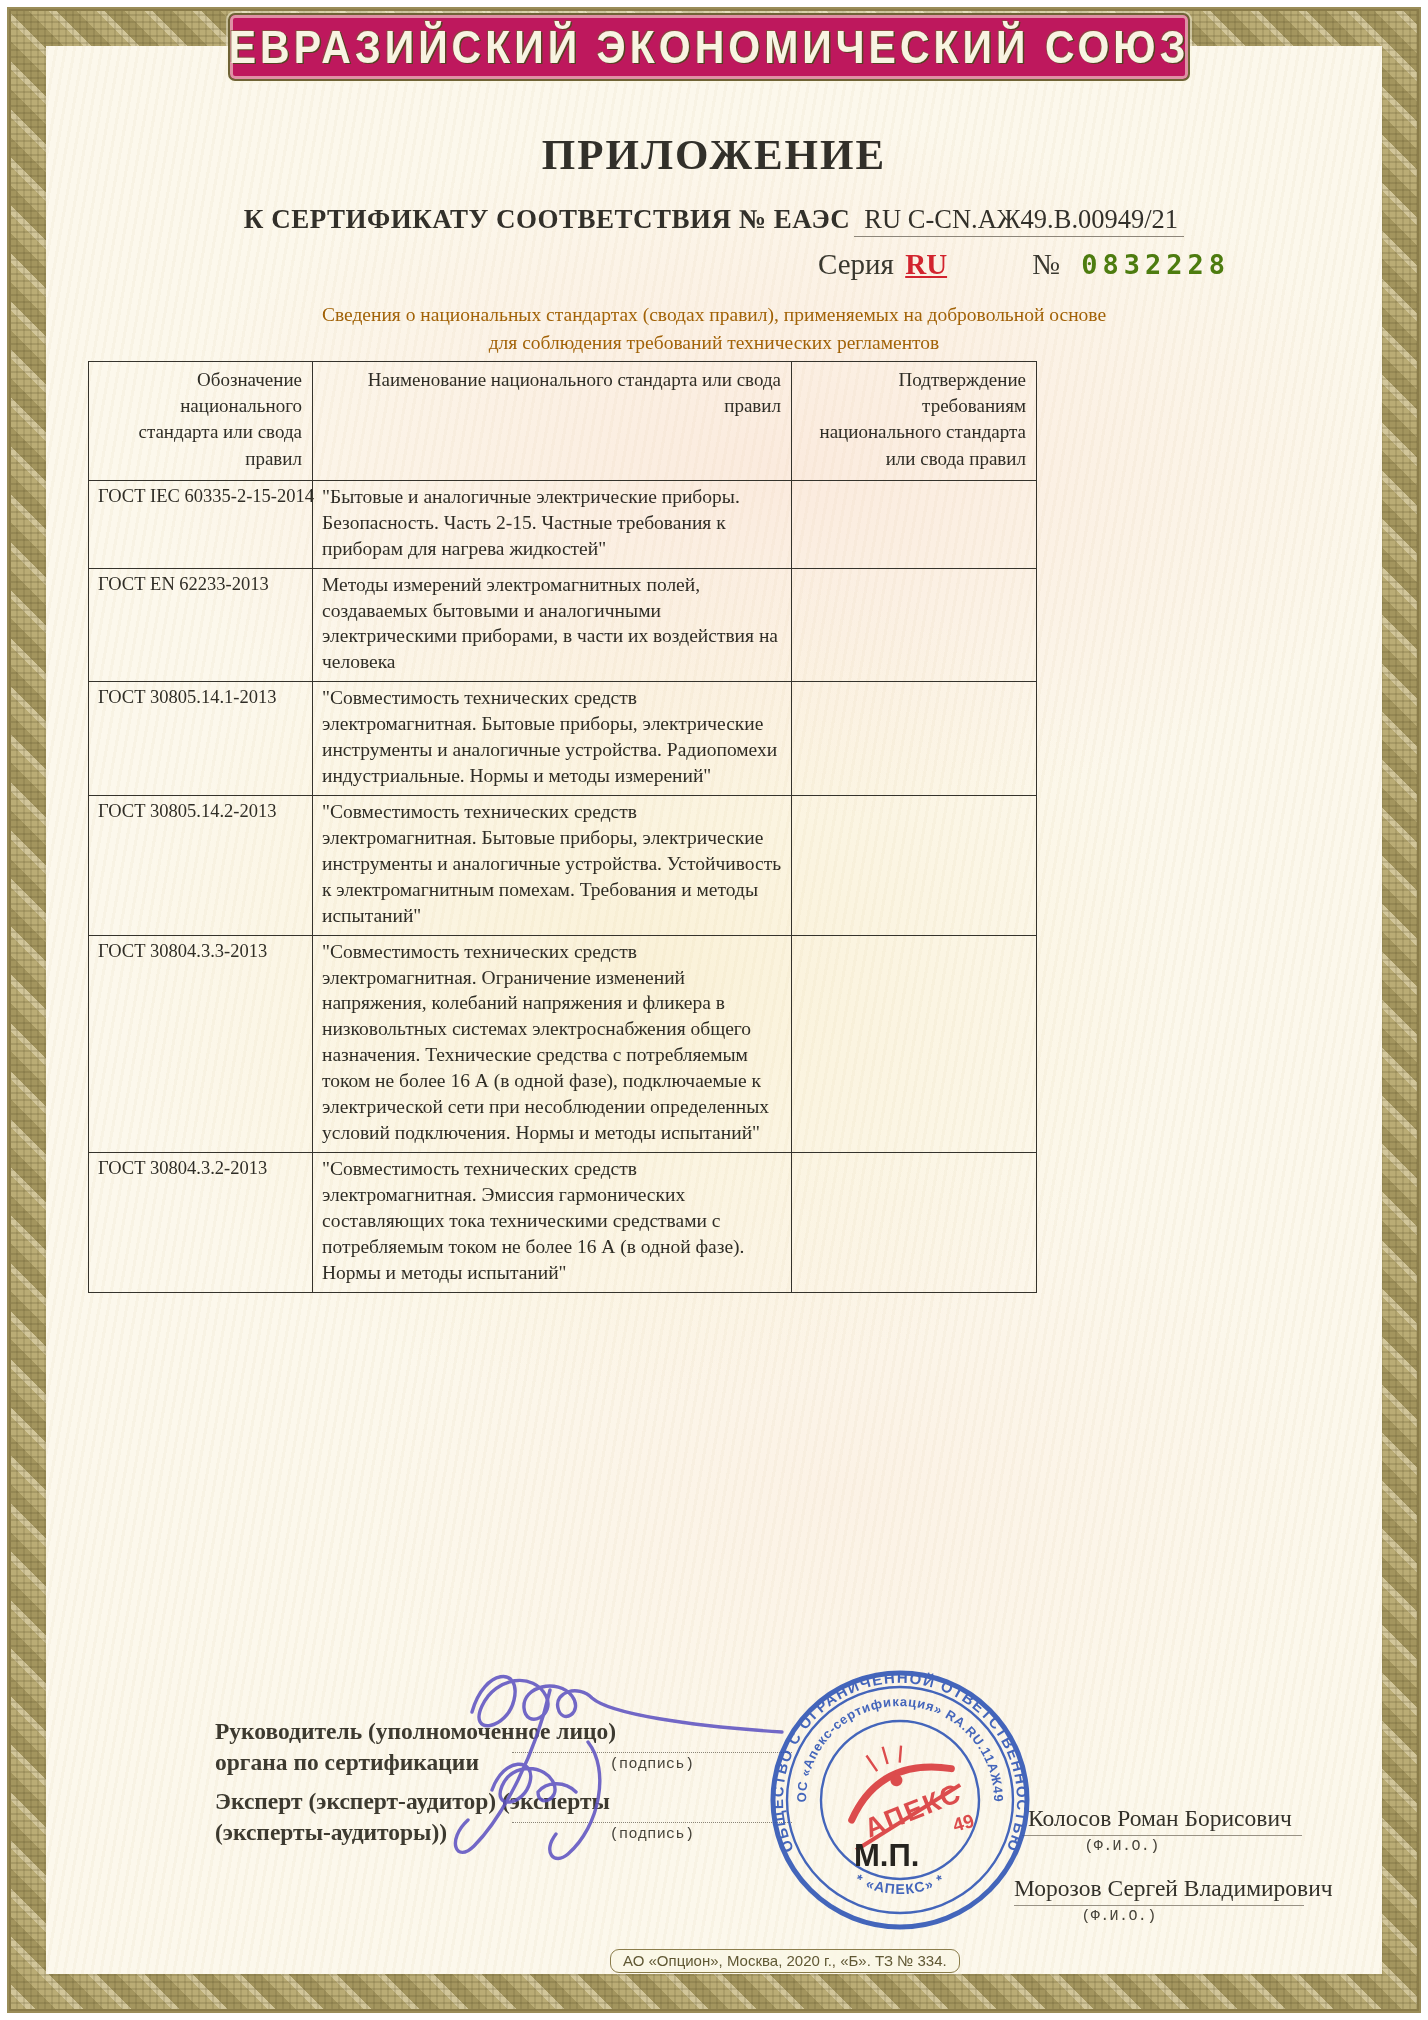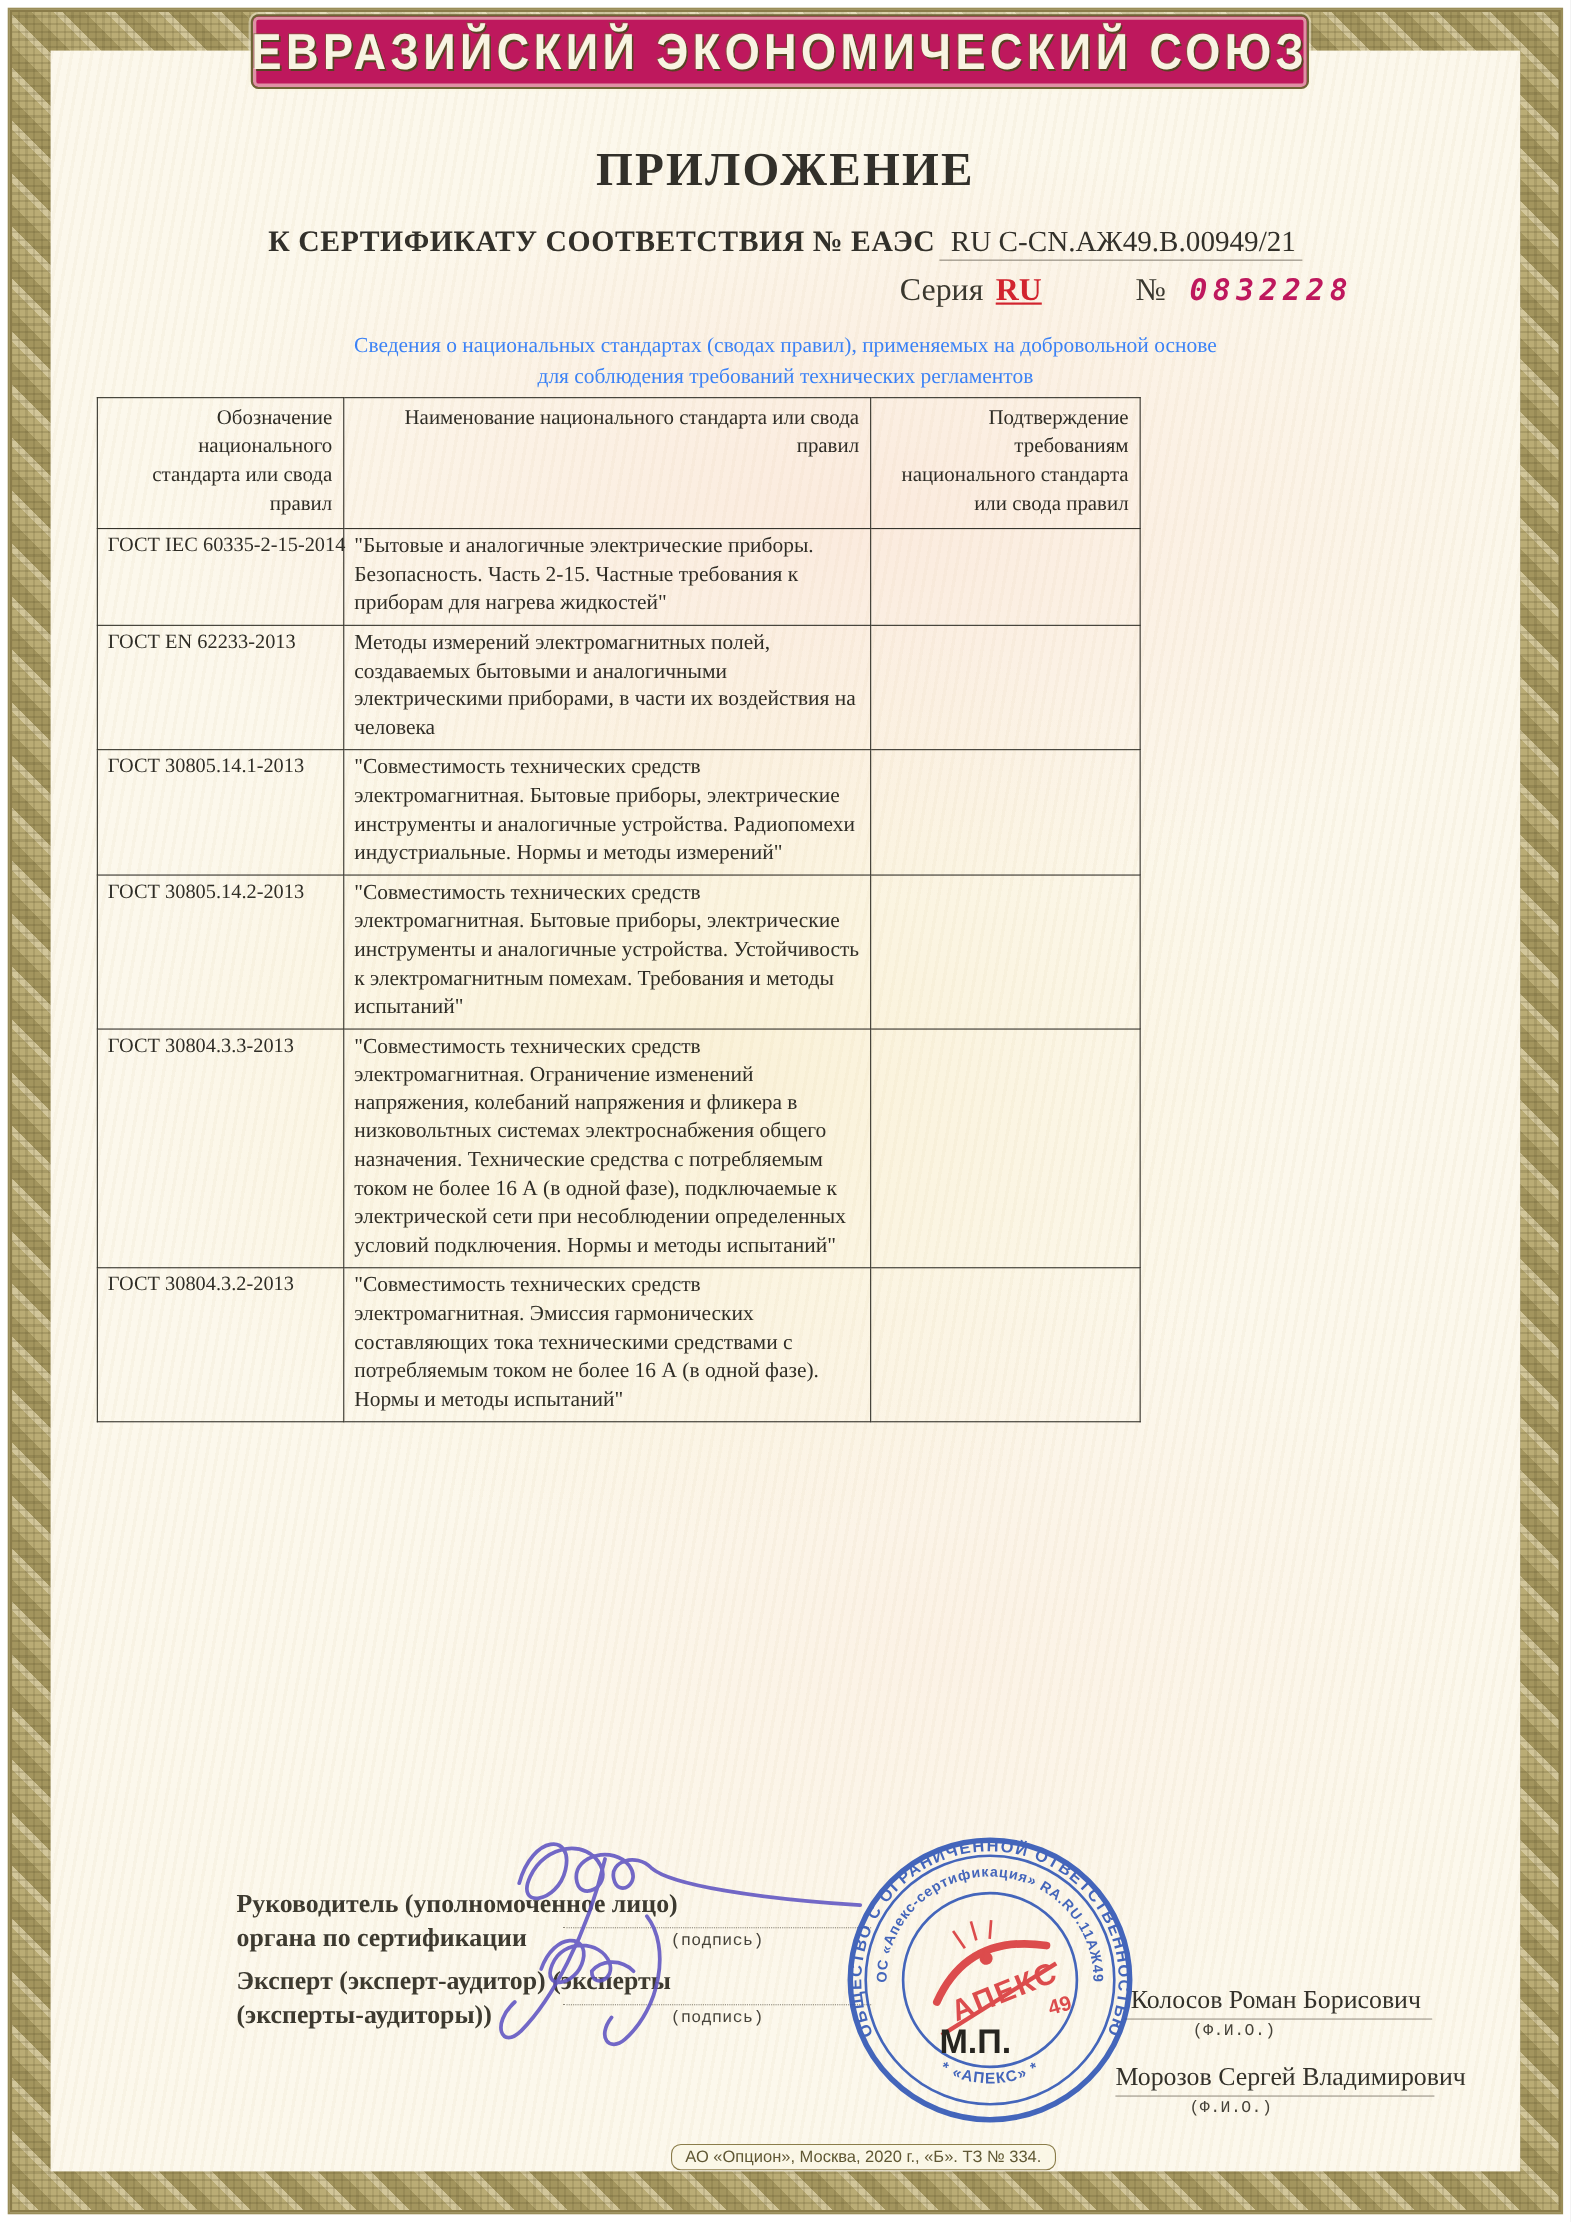--- a/index.html
+++ b/index.html
@@ -35,21 +35,21 @@
     letter-spacing:2px;color:#32302a;}
   .cert-line{left:0;top:204px;width:100%;text-align:center;white-space:nowrap;color:#32302a;}
   .cert-label{font-size:27px;font-weight:bold;letter-spacing:.5px;}
   .cert-number{font-size:26.5px;border-bottom:1px solid #8d867a;padding:0 6px 2px 10px;}
   .series-line{left:818px;top:248px;font-size:29px;color:#3a382f;white-space:nowrap;}
   .series-value{font-weight:bold;margin-left:4px;text-decoration:underline;}
   .blank-no-label{margin-left:78px;}
   .blank-number{font-family:"DejaVu Sans Mono",monospace;font-weight:bold;font-size:27px;
     letter-spacing:5px;margin-left:14px;}
 
-  .intro{left:0;top:301px;width:100%;text-align:center;font-size:19.5px;line-height:1.42;color:#3b82f6;}
+  .intro{left:0;top:301px;width:100%;text-align:center;font-size:19.5px;line-height:1.42;color:#a16207;}
 
   
   .std-table{border-collapse:collapse;table-layout:fixed;width:948px;}
   .std-table th,.std-table td{border:1.7px solid #35332c;vertical-align:top;
     padding:3px 9px 6px;color:#2f2d26;font-weight:normal;}
   .std-table th{font-size:19px;line-height:1.38;text-align:right;padding:5px 10px 8px;}
   .std-table td{font-size:19.5px;line-height:1.33;}
   .std-table td.c1{font-size:18.5px;white-space:nowrap;overflow:visible;}
 
   
@@ -81,21 +81,21 @@
 
   <div class="abs cert-line z2">
     <span class="cert-label">К СЕРТИФИКАТУ СООТВЕТСТВИЯ № ЕАЭС</span>
     <span class="cert-number">RU C-CN.АЖ49.В.00949/21</span>
   </div>
 
   <div class="abs series-line z2">
     <span>Серия</span>
     <span class="series-value" style="color:#d2242e;">RU</span>
     <span class="blank-no-label">№</span>
-    <span class="blank-number" style="color:#be185d;font-style:italic;">0832228</span>
+    <span class="blank-number" style="color:#4d7c0f;">0832228</span>
   </div>
 
   <div class="abs intro z2">
     <div>Сведения о национальных стандартах (сводах правил), применяемых на добровольной основе</div>
     <div>для соблюдения требований технических регламентов</div>
   </div>
 
   <table class="abs std-table z2" style="left:88px;top:361px;">
     <colgroup>
         <col style="width:224px">

